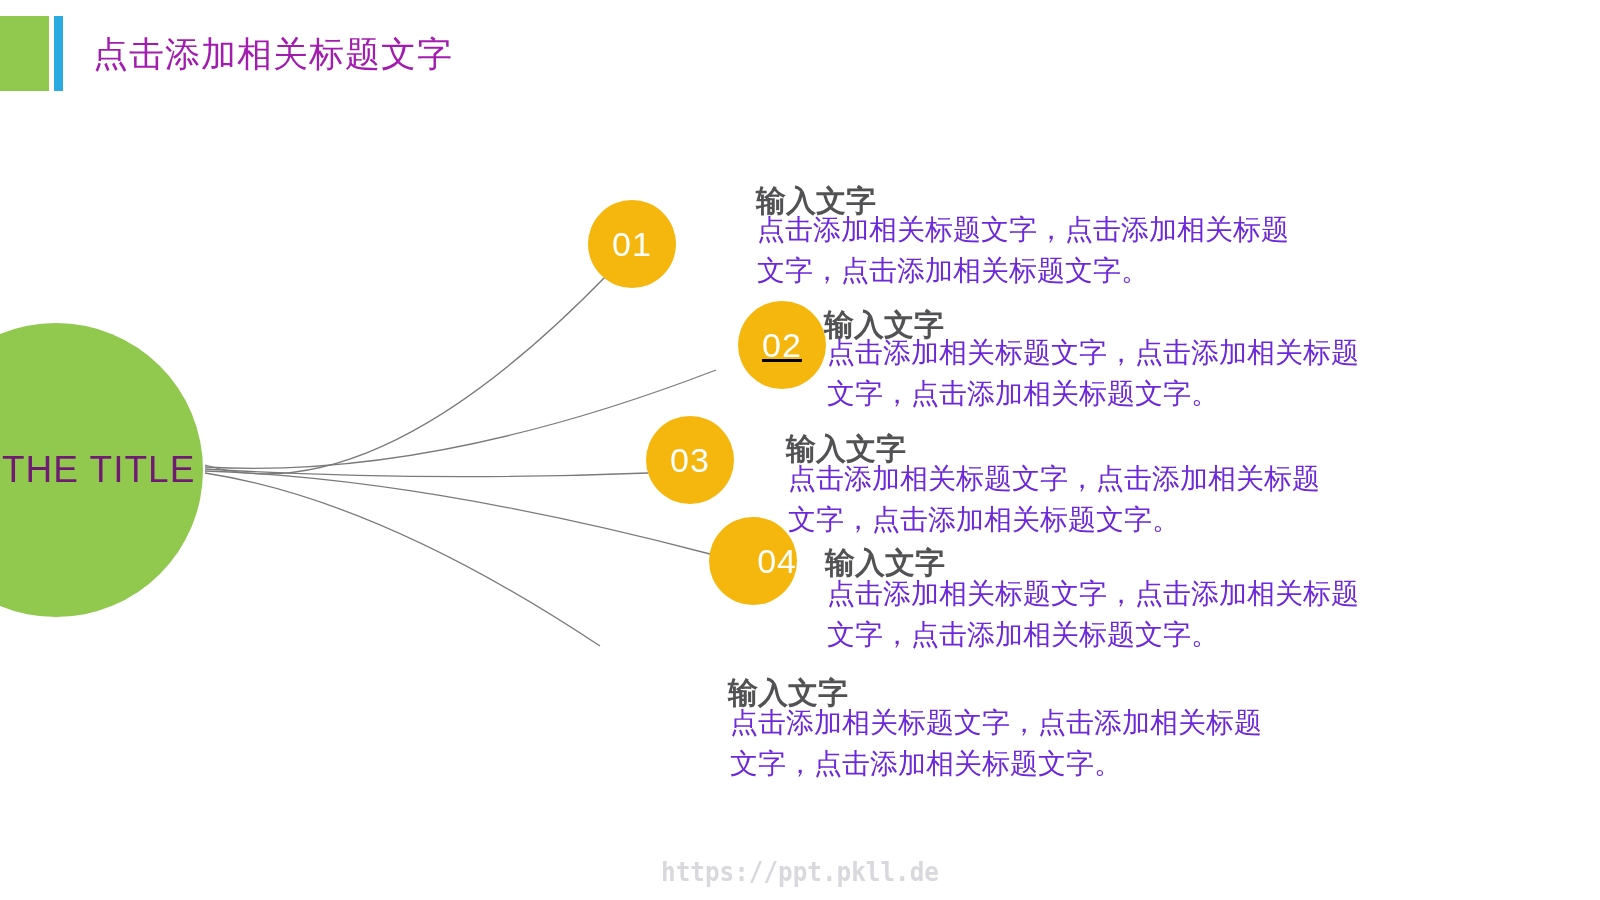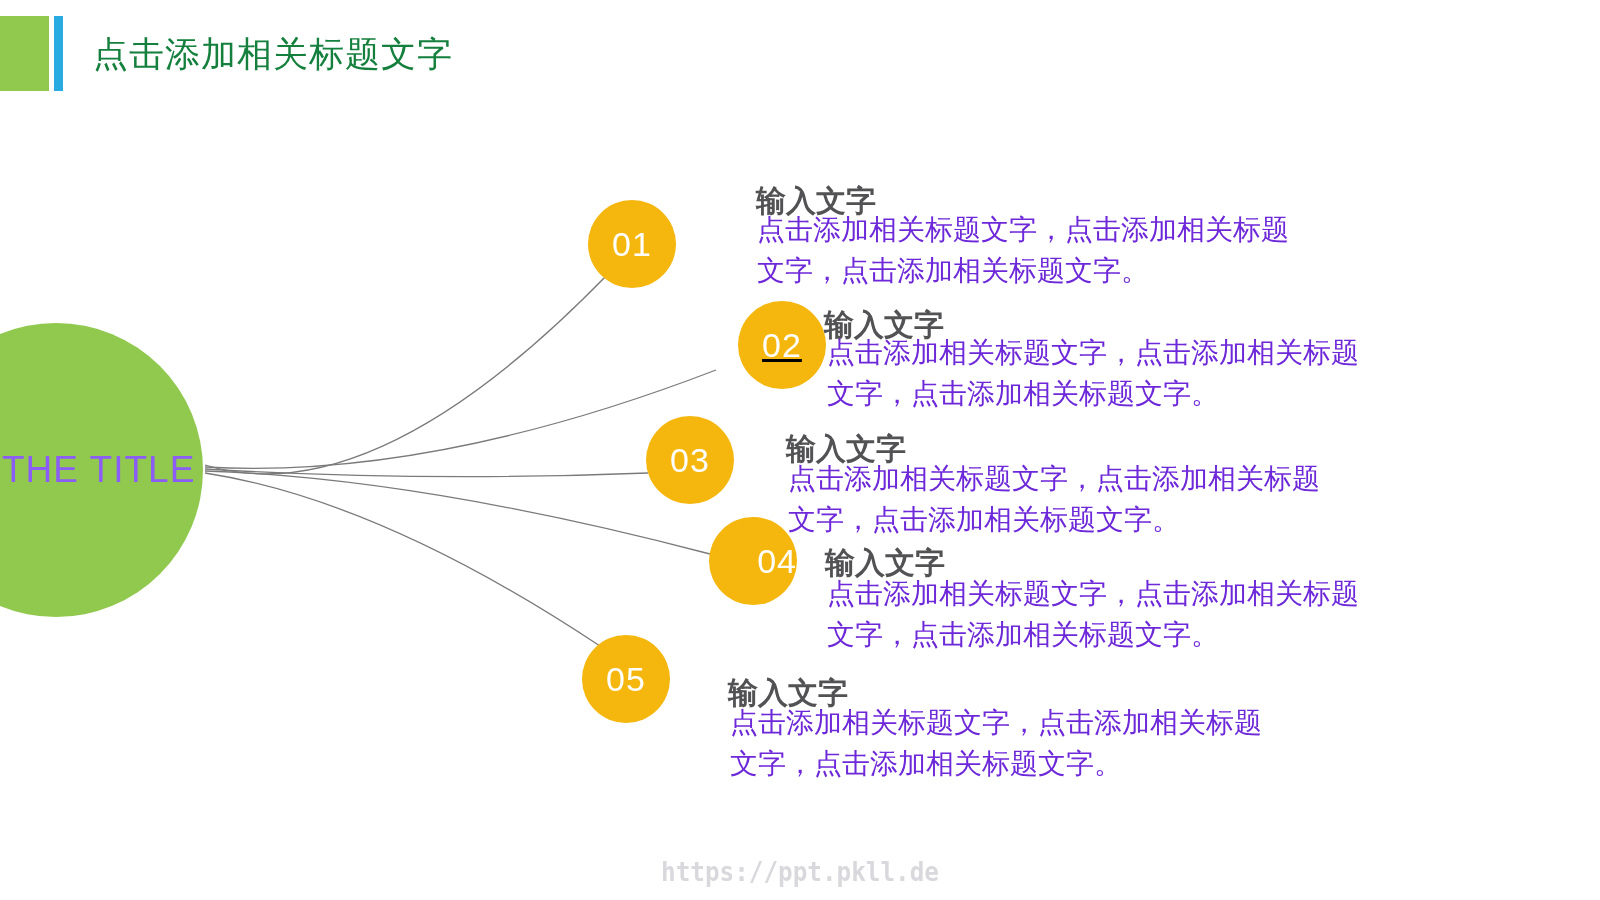--- a/index.html
+++ b/index.html
@@ -5,29 +5,29 @@
   html,body{margin:0;padding:0;background:#ffffff;}
   .slide{
     position:relative;width:1600px;height:900px;background:#ffffff;overflow:hidden;
     font-family:"Liberation Sans","DejaVu Sans",sans-serif;
   }
   
   .accent-square{position:absolute;left:0;top:16px;width:49px;height:75px;background:var(--green);}
   .accent-bar{position:absolute;left:54px;top:16px;width:9px;height:75px;background:var(--blue);}
   .slide-title{
     position:absolute;left:93px;top:34px;font-size:35px;line-height:40px;
-    color:#15803d;letter-spacing:1px;white-space:nowrap;
+    color:#a21caf;letter-spacing:1px;white-space:nowrap;
   }
   
   .connectors{position:absolute;left:0;top:0;width:1600px;height:900px;}
   
   .hub-circle{position:absolute;left:-91px;top:323px;width:294px;height:294px;border-radius:50%;background:var(--green);}
   .hub-label{
     position:absolute;left:2px;top:449px;width:200px;font-size:37px;line-height:42px;
-    color:#8b5cf6;letter-spacing:1px;white-space:nowrap;
+    color:#701a75;letter-spacing:1px;white-space:nowrap;
   }
   
   .num-circle{
     position:absolute;width:88px;height:88px;border-radius:50%;background:var(--yellow);
     display:flex;align-items:center;justify-content:center;
   }
   .num-circle span{color:#ffffff;font-size:34px;letter-spacing:1px;}
   
   .item-heading{
     position:absolute;font-size:30px;line-height:34px;font-weight:bold;
@@ -92,23 +92,20 @@
 
   <div class="num-circle" style="left:709px;top:517px;justify-content:flex-end;">
     <span>04</span>
   </div>
   <div class="item-heading" style="left:825px;top:530px;">输入文字</div>
   <div class="item-body" style="left:827px;top:573px;">
     <div>点击添加相关标题文字，点击添加相关标题</div>
     <div>文字，点击添加相关标题文字。</div>
   </div>
 
-  <div class="num-circle" style="left:582px;top:635px;">
-    <span>05</span>
-  </div>
   <div class="item-heading" style="left:728px;top:660px;">输入文字</div>
   <div class="item-body" style="left:730px;top:702px;">
     <div>点击添加相关标题文字，点击添加相关标题</div>
     <div>文字，点击添加相关标题文字。</div>
   </div>
 
   <div class="watermark">https://ppt.pkll.de</div>
 
 </div>
 

